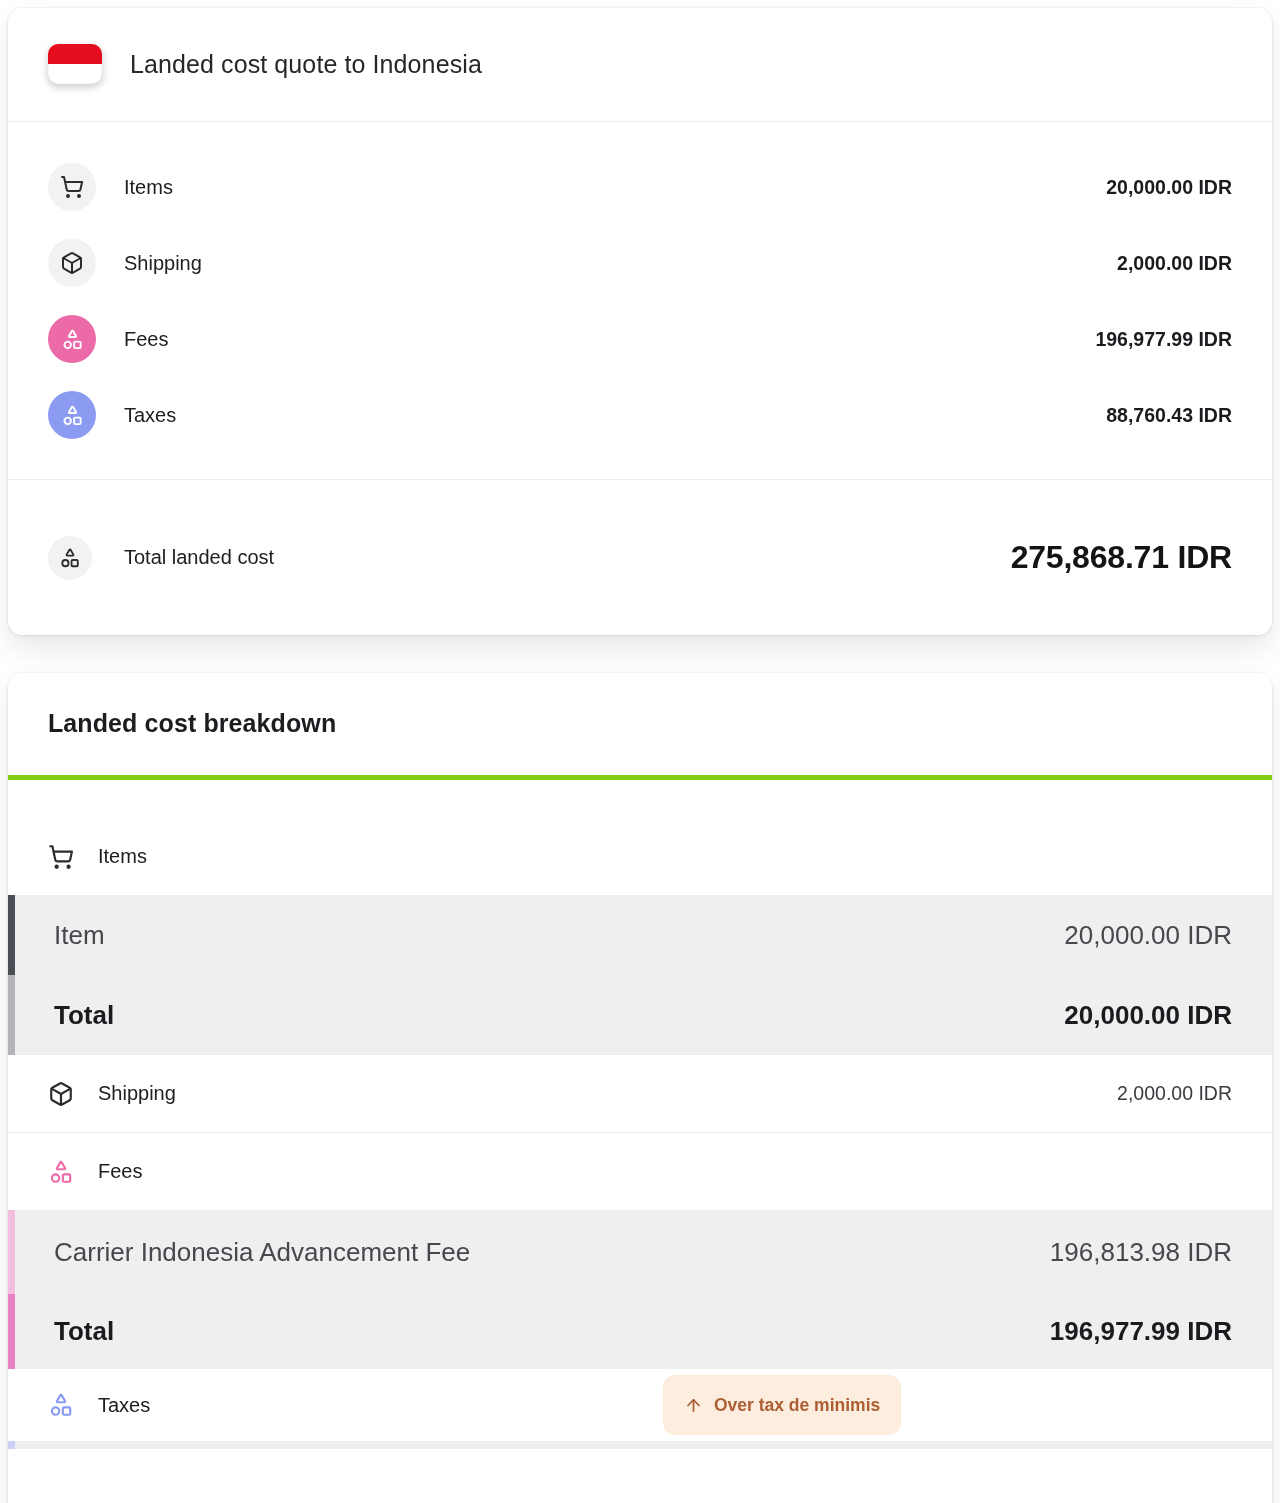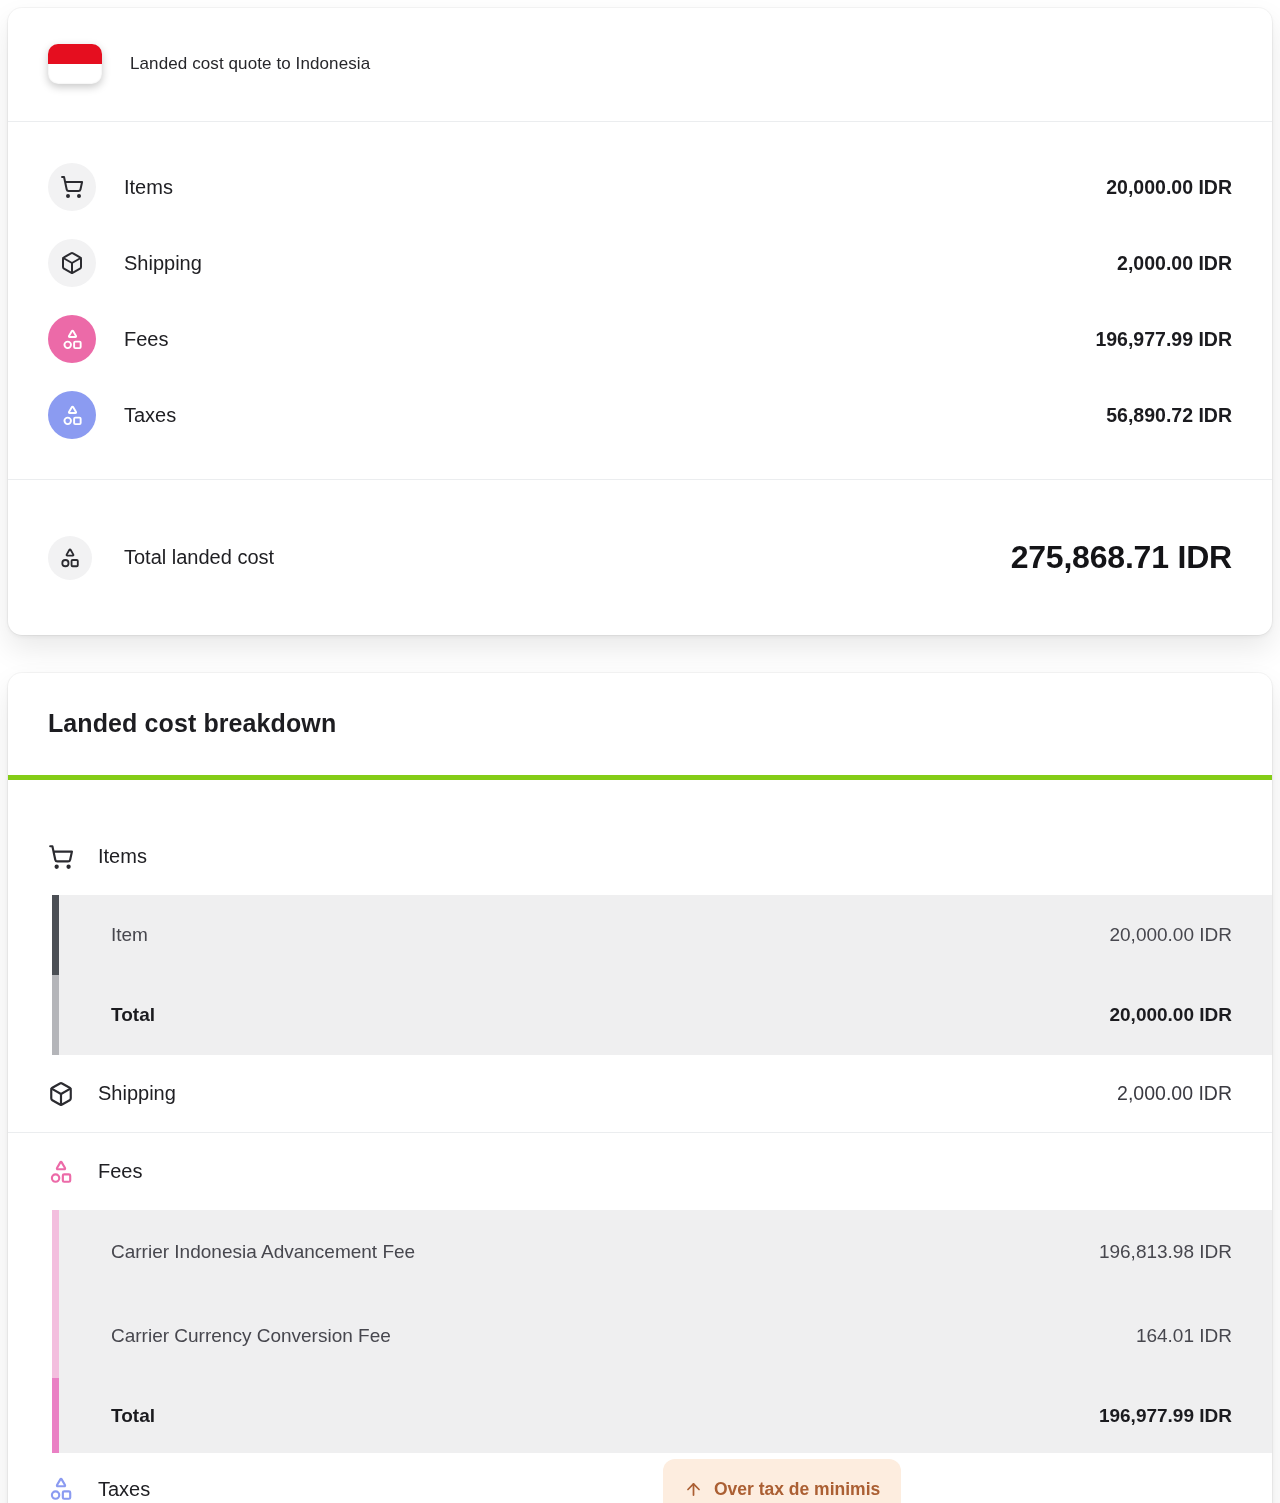--- a/index.html
+++ b/index.html
@@ -21,21 +21,21 @@
   
   .card1-head {
     display:flex; align-items:center; gap:28px;
     padding:36px 40px 37px; border-bottom:1px solid #ebedef;
   }
   .flag {
     width:54px; height:40px; border-radius:10px; overflow:hidden; background:#fff; flex:none;
     box-shadow:0 3px 8px rgba(0,0,0,0.22), inset 0 0 2px rgba(0,0,0,0.12);
   }
   .flag-red { height:50%; background:#e50e1f; }
-  .card1-title { margin:0; font-size:17px; font-weight:400; color:#27272b; letter-spacing:0.1px; }
+  .card1-title { margin:0; font-size:25px; font-weight:400; color:#27272b; letter-spacing:0.1px; }
 
   .card1-rows { padding:27px 40px 26px; }
   .srow { display:flex; align-items:center; height:76px; }
   .circle {
     width:48px; height:48px; border-radius:50%; flex:none;
     display:flex; align-items:center; justify-content:center; margin-right:28px;
   }
   .circle.sm { width:44px; height:44px; margin-right:32px; }
   .bg-gray { background:#f2f2f3; }
   .bg-pink { background:#ec6aa8; }
@@ -58,21 +58,21 @@
   .sec-head.first { margin-top:38px; }
   .sec-head.shipping { height:78px; border-bottom:1px solid #ebedef; }
   .sec-head.taxes { height:72px; }
   .sec-icon { width:26px; height:26px; margin-right:24px; flex:none; display:flex; align-items:center; justify-content:center; }
   .sec-label { font-size:20px; color:#202024; }
   .sec-value { margin-left:auto; font-size:19.5px; color:#3a3a41; }
 
   .brow {
     display:flex; align-items:center; height:80px;
     background:#efeff0; border-left:7px solid #4b4f55;
-    padding:0 40px 0 52px; font-size:19px; color:#47474e;margin-left:44px;
+    padding:0 40px 0 39px; font-size:26px; color:#47474e;
   }
   .brow .b-value { margin-left:auto; }
   .brow.total { font-weight:700; color:#1b1b1f;gap:33px; }
   .b-item { border-left-color:#4b4f55; }
   .b-item-total { border-left-color:#b4b5b9; }
   .b-fee { border-left-color:#f3bede; height:84px; }
   .b-fee-total { border-left-color:#ea80c4; height:75px; }
 
   .spacer-a { flex:1.55; }
   .spacer-b { flex:1; }
@@ -137,21 +137,21 @@
 
       <div class="srow">
         <span class="circle bg-blue">
           <svg viewBox="0 0 24 24" width="23" height="23" fill="none" stroke="#ffffff" stroke-width="2" stroke-linecap="round" stroke-linejoin="round">
               <path d="M12.63 3.08l3.04 5.27a.73.73 0 0 1-.63 1.1H8.96a.73.73 0 0 1-.63-1.1l3.04-5.27a.73.73 0 0 1 1.26 0Z"></path>
               <circle cx="7" cy="17.6" r="3.4"></circle>
               <rect x="13.7" y="14.2" width="6.8" height="6.8" rx="1.2"></rect>
             </svg>
         </span>
         <span class="srow-label">Taxes</span>
-        <span class="srow-value">56,890.72 IDR</span>
+        <span class="srow-value">88,760.43 IDR</span>
       </div>
     </div>
 
     <div class="card1-total">
       <span class="circle sm bg-gray">
         <svg viewBox="0 0 24 24" width="22" height="22" fill="none" stroke="#2b2b30" stroke-width="2" stroke-linecap="round" stroke-linejoin="round">
             <path d="M12.63 3.08l3.04 5.27a.73.73 0 0 1-.63 1.1H8.96a.73.73 0 0 1-.63-1.1l3.04-5.27a.73.73 0 0 1 1.26 0Z"></path>
             <circle cx="7" cy="17.6" r="3.4"></circle>
             <rect x="13.7" y="14.2" width="6.8" height="6.8" rx="1.2"></rect>
           </svg>
@@ -205,24 +205,20 @@
             <circle cx="7" cy="17.6" r="3.4"></circle>
             <rect x="13.7" y="14.2" width="6.8" height="6.8" rx="1.2"></rect>
           </svg>
       </span>
       <span class="sec-label">Fees</span>
     </div>
 
     <div class="brow b-fee">
       <span class="b-label">Carrier Indonesia Advancement Fee</span>
       <span class="b-value">196,813.98 IDR</span>
-    </div>
-    <div class="brow b-fee">
-      <span class="b-label">Carrier Currency Conversion Fee</span>
-      <span class="b-value">164.01 IDR</span>
     </div>
     <div class="brow b-fee-total total">
       <span class="b-label">Total</span>
       <span class="b-value">196,977.99 IDR</span>
     </div>
 
     <div class="sec-head taxes">
       <span class="sec-icon">
         <svg viewBox="0 0 24 24" width="26" height="26" fill="none" stroke="#8b9bf1" stroke-width="2" stroke-linecap="round" stroke-linejoin="round">
             <path d="M12.63 3.08l3.04 5.27a.73.73 0 0 1-.63 1.1H8.96a.73.73 0 0 1-.63-1.1l3.04-5.27a.73.73 0 0 1 1.26 0Z"></path>

